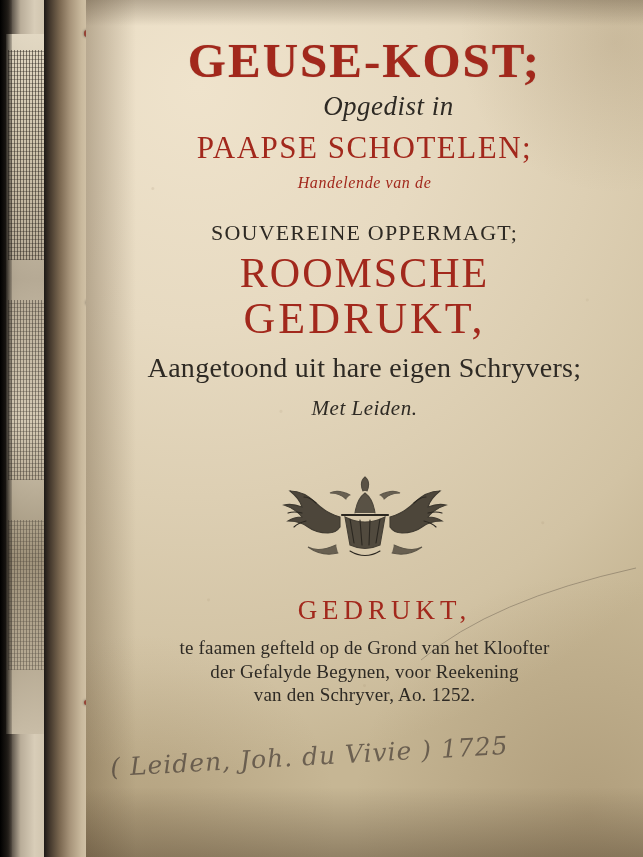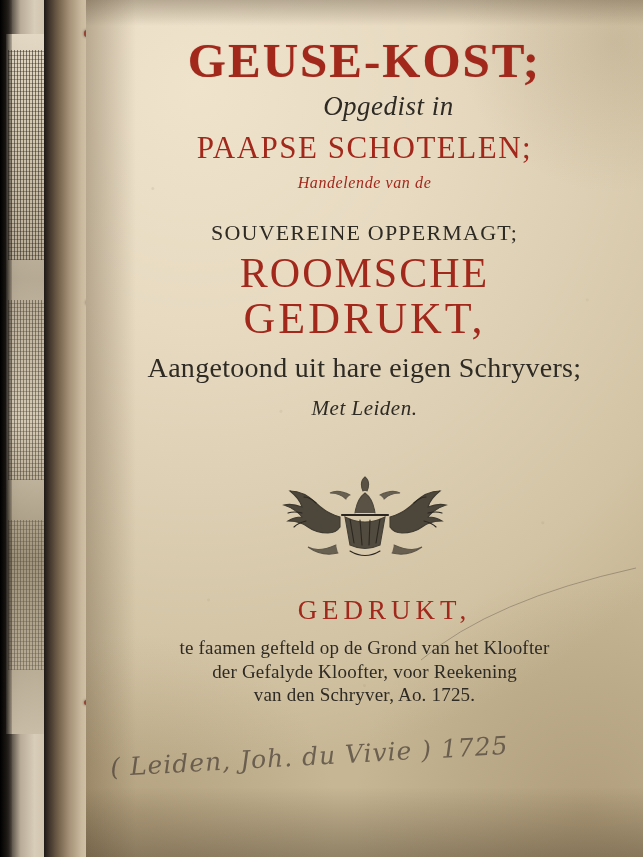--- a/index.html
+++ b/index.html
@@ -366,22 +366,22 @@
             <path d="M100 48 q-12 -6 -20 -2 q10 0 16 6" fill="#3a342b" opacity=".7"></path>
             <path d="M130 48 q12 -6 20 -2 q-10 0 -16 6" fill="#3a342b" opacity=".7"></path>
           </g>
         </svg>
       </div>
 
       <div class="l-gedrukt red">GEDRUKT,</div>
 
       <div class="imprint black">
         <div>te faamen gefteld op de Grond van het Kloofter</div>
-        <div>der Gefalyde Kloofter, voor Reekening</div>
-        <div>van den Schryver, Ao. 1725.</div>
+        <div>der Gefalyde Begynen, voor Reekening</div>
+        <div>van den Schryver, Ao. 1252.</div>
       </div>
     </div>
 
     <svg class="scratch" style="left:330px; top:560px;" width="230" height="120">
       <path d="M5 100 q70 -60 215 -92" stroke="#4b4138" stroke-width="1" fill="none"></path>
     </svg>
   </div>
 
   <div class="handwriting">( Leiden, Joh. du Vivie ) 1725</div>
 

